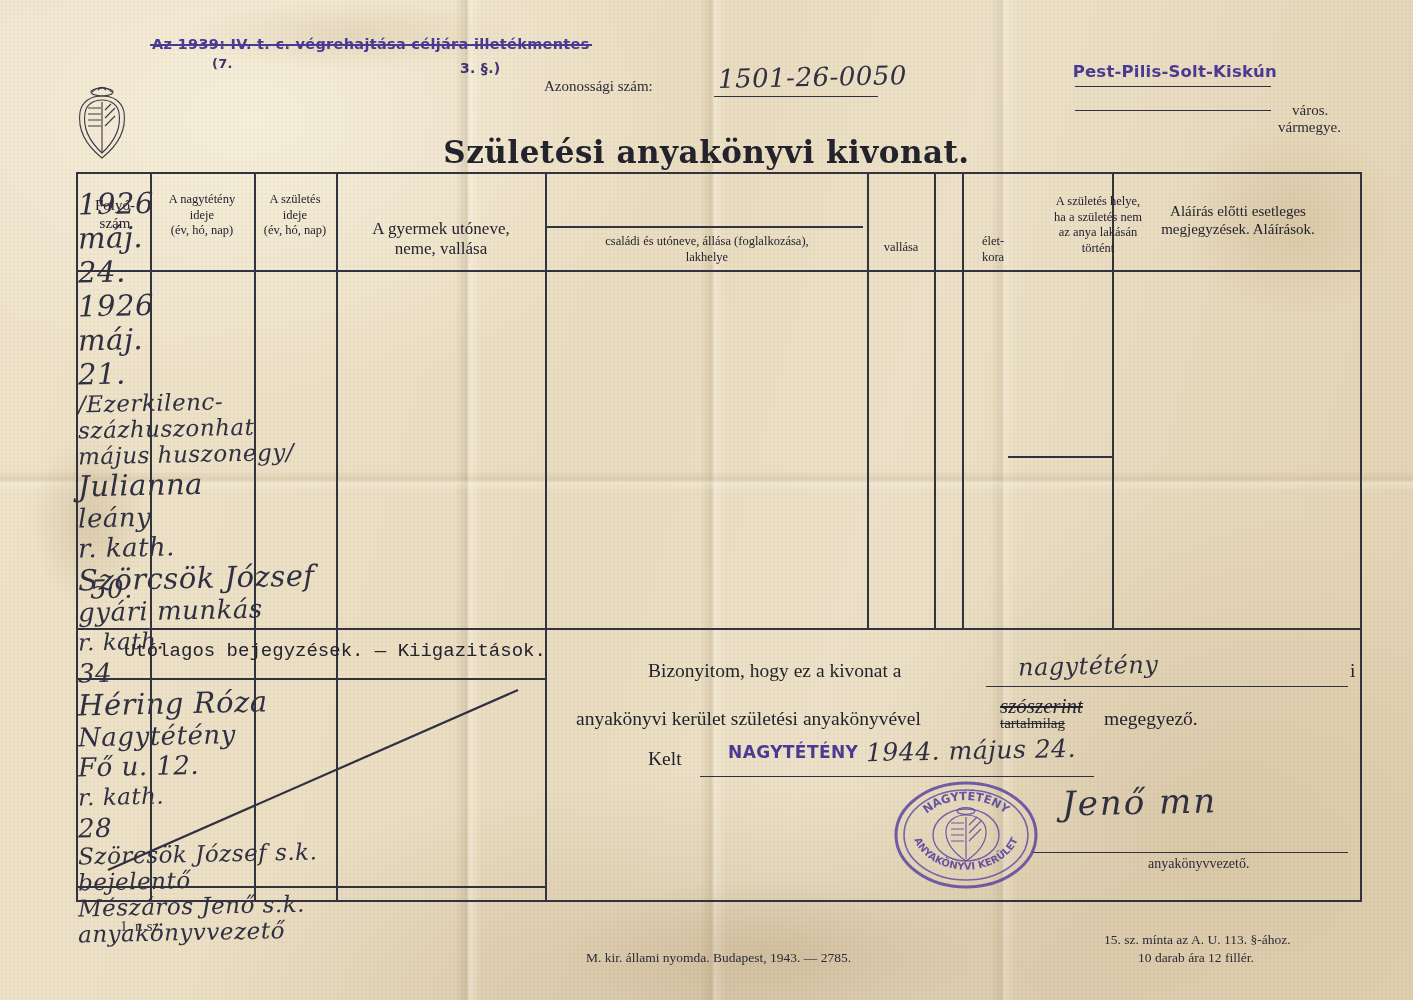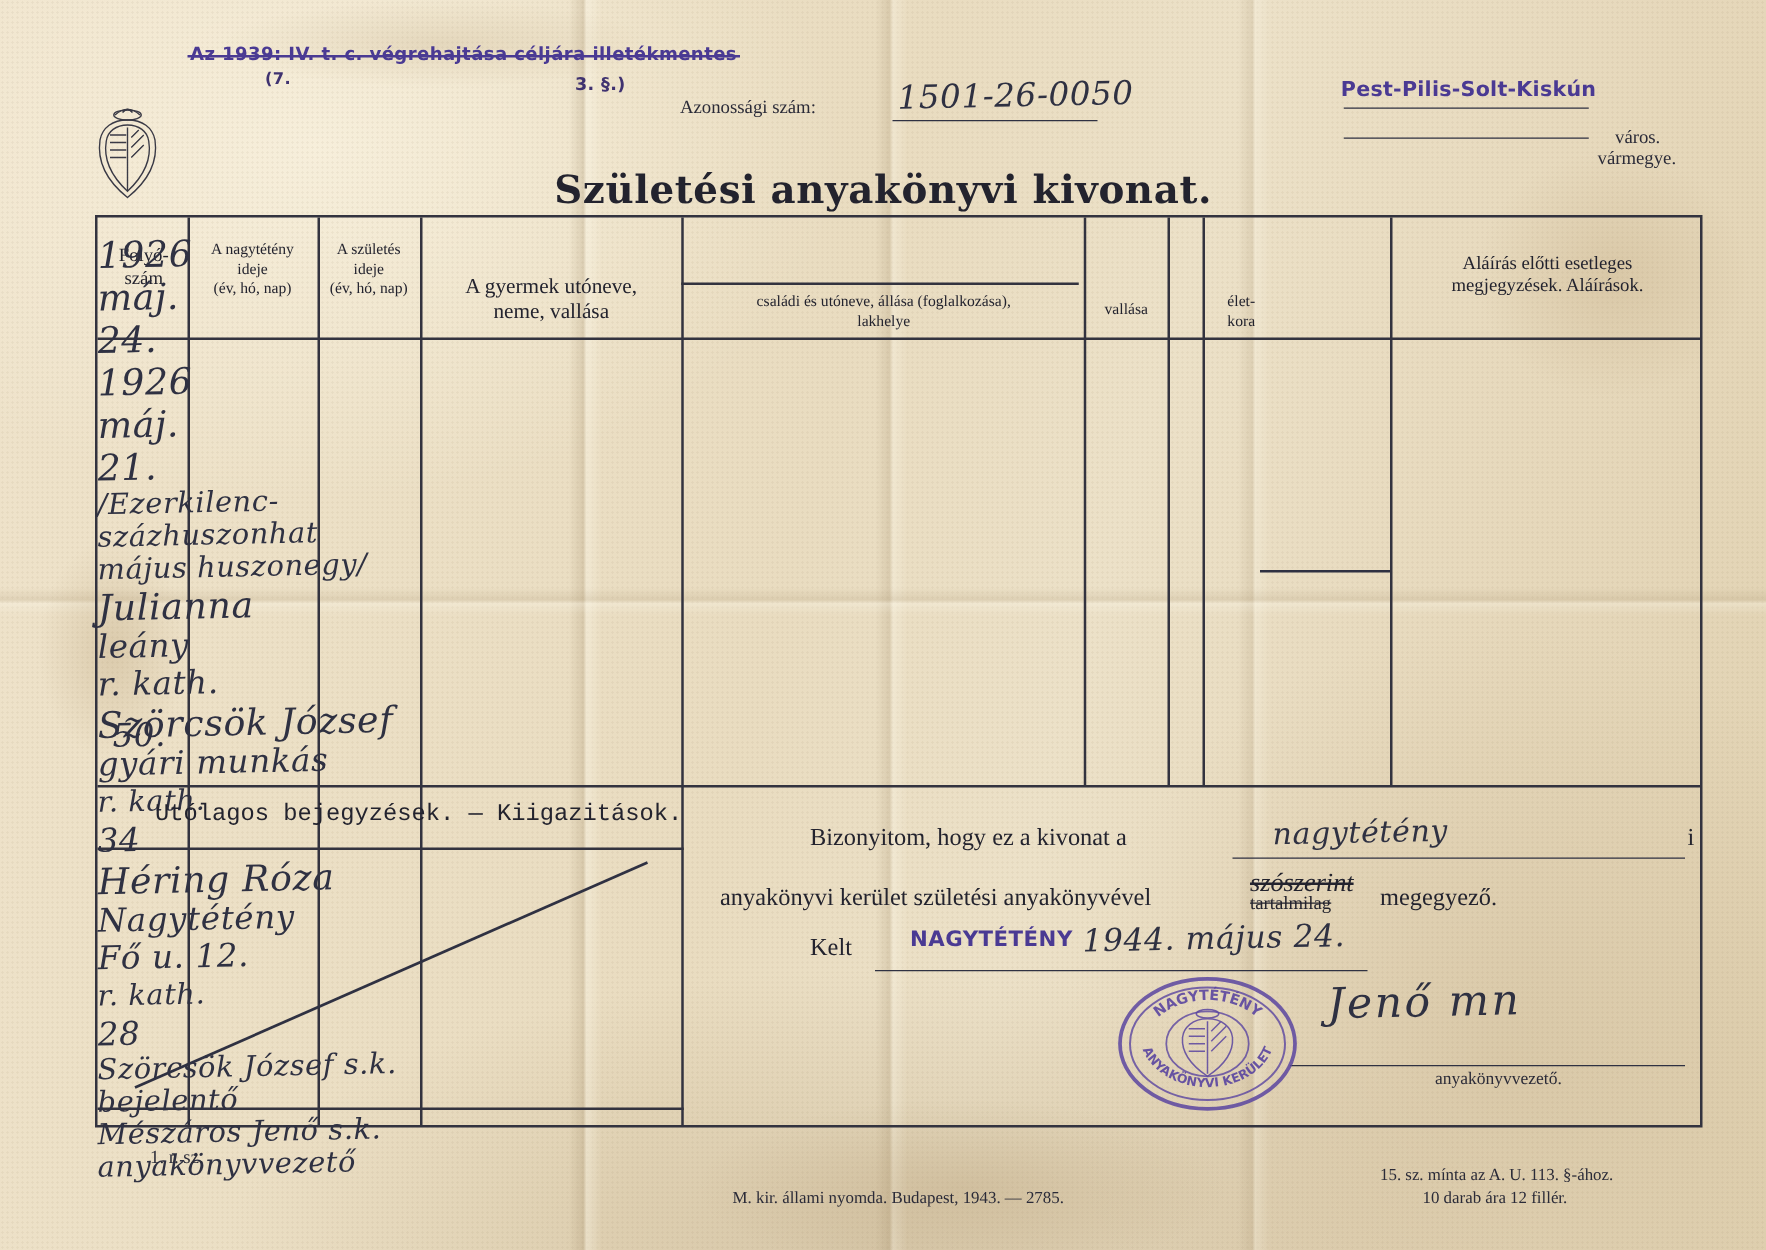--- a/index.html
+++ b/index.html
@@ -181,20 +181,26 @@
     <div>neme, vallása</div>
   </div>
   <div class="hdr small" style="left:469px;top:60px;width:320px;">
     <div>családi és utóneve, állása (foglalkozása),</div>
     <div>lakhelye</div>
   </div>
   <div class="hdr small" style="left:791px;top:66px;width:64px;">vallása</div>
   <div class="hdr small" style="left:886px;top:60px;width:62px;left:884px;">
     <div>élet-</div>
     <div>kora</div>
+  </div>
+  <div class="hdr small" style="left:948px;top:20px;width:140px;left:950px;">
+    <div>A születés helye,</div>
+    <div>ha a születés nem</div>
+    <div>az anya lakásán</div>
+    <div>történt</div>
   </div>
   <div class="hdr" style="left:1036px;top:28px;width:248px;font-size:15px;">
     <div>Aláírás előtti esetleges</div>
     <div>megjegyzések. Aláírások.</div>
   </div>
 
   <div class="hand cellnum" style="left:12px;top:400px;">50.</div>
 
   <div class="hand h1" style="left:84px;top:166px;">1926</div>
   <div class="hand h1" style="left:84px;top:212px;">máj.</div>

